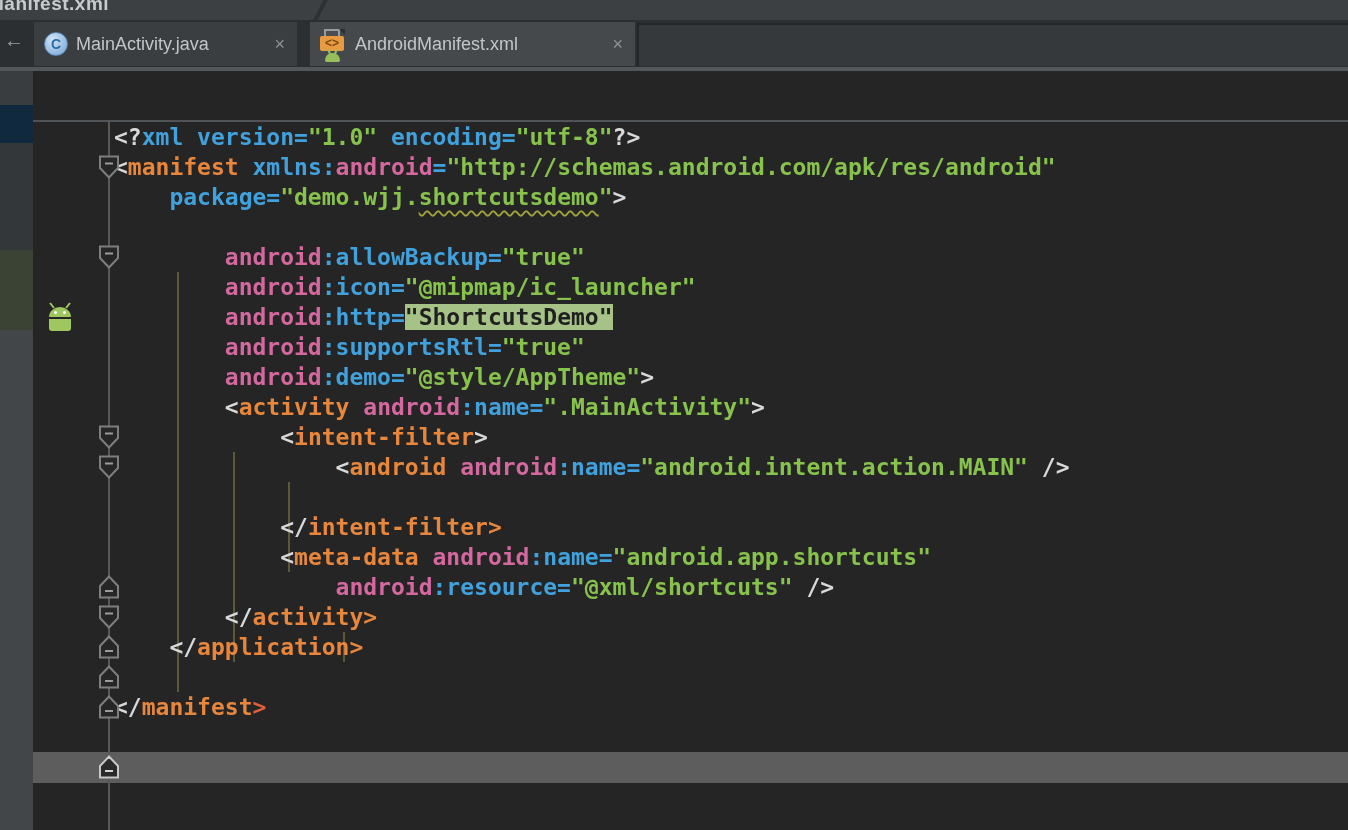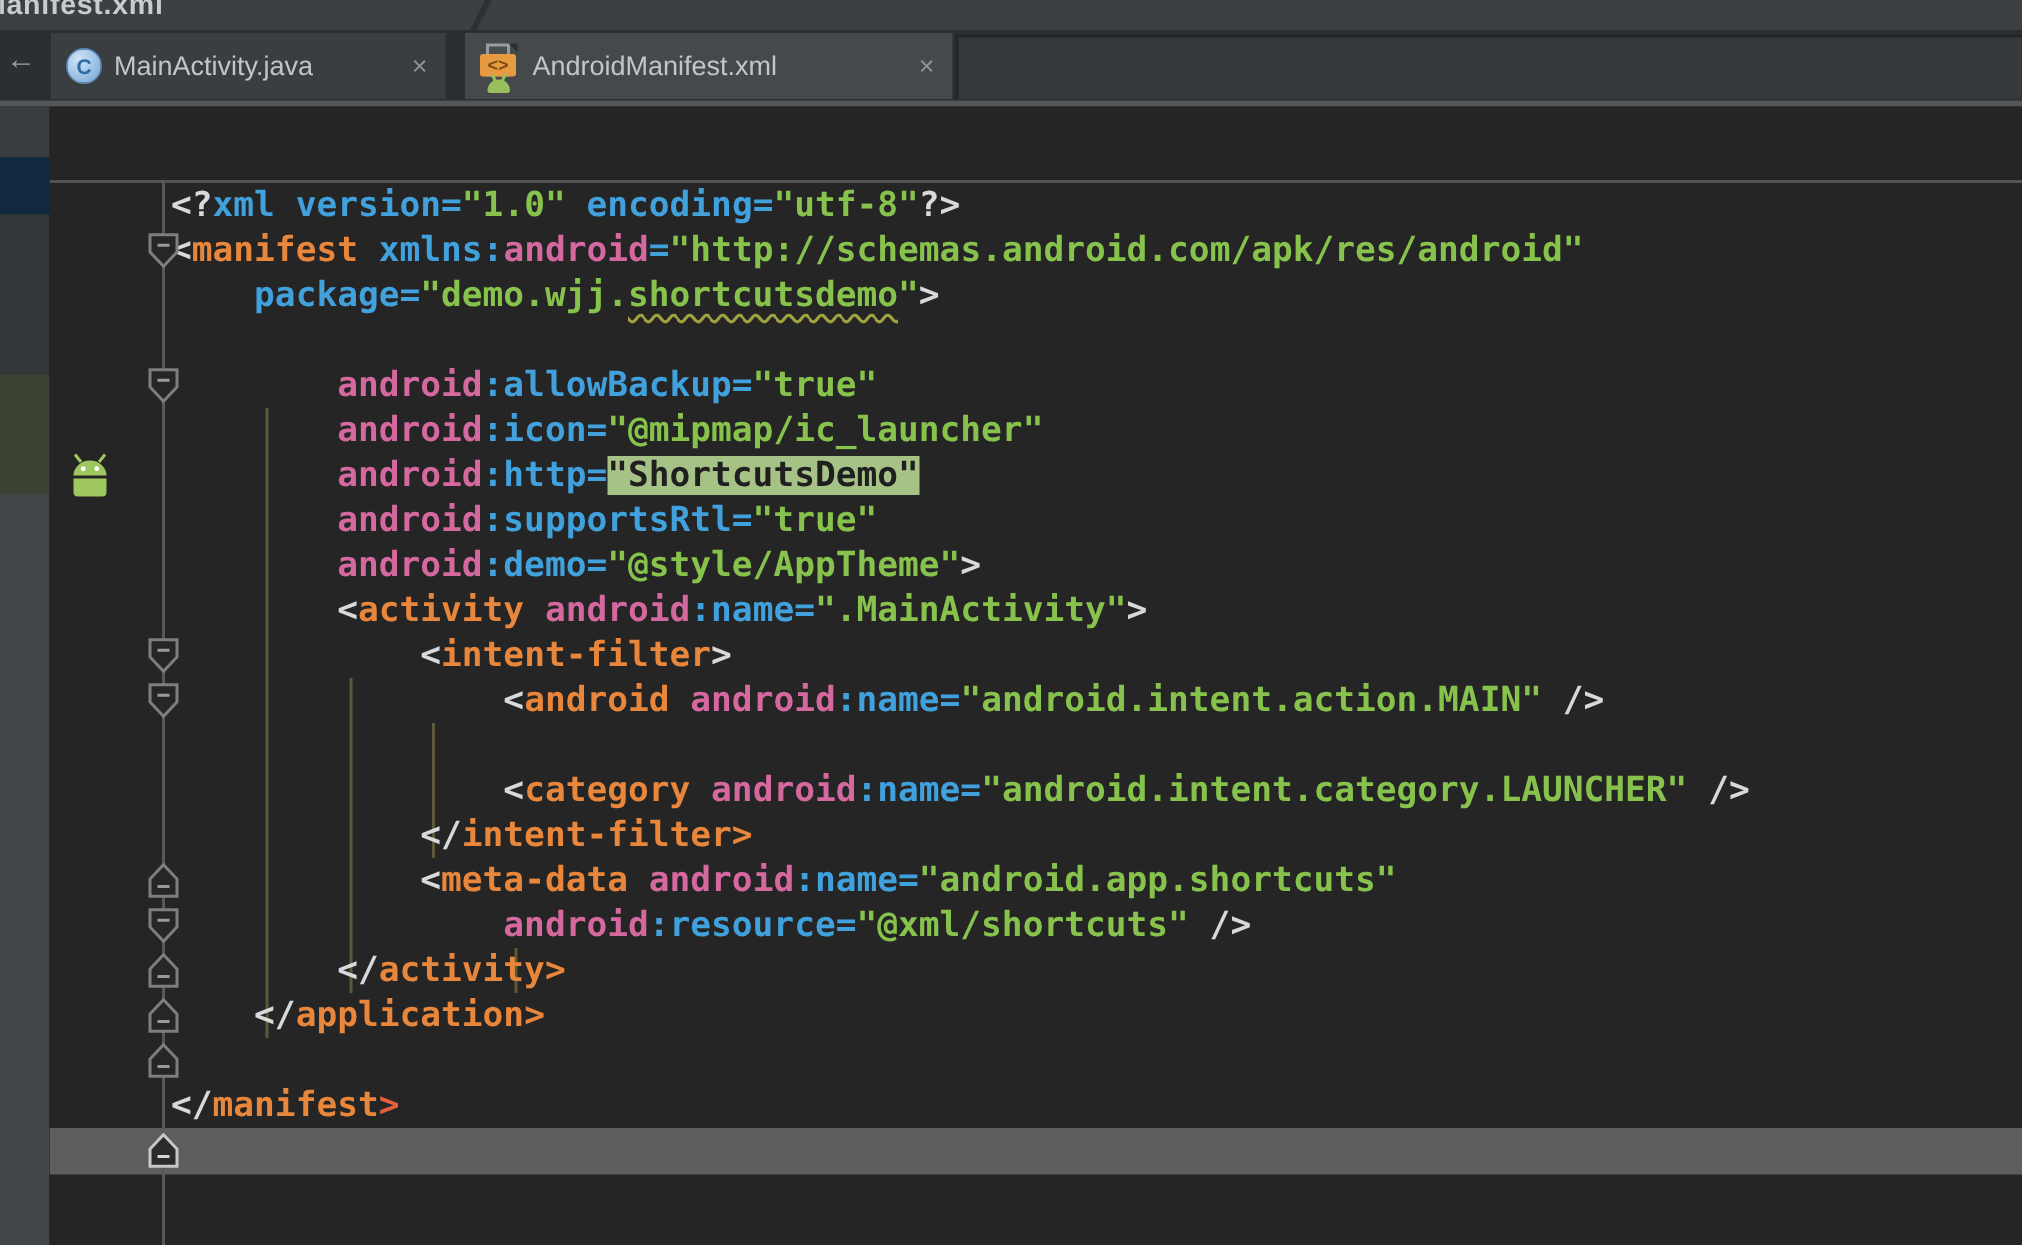--- a/index.html
+++ b/index.html
@@ -174,21 +174,20 @@
         <div class="code-line"></div>
         <div class="code-line"><span class="tk-ws">        </span><span class="tk-ns">android</span><span class="tk-attr">:allowBackup=</span><span class="tk-val">"true"</span></div>
         <div class="code-line"><span class="tk-ws">        </span><span class="tk-ns">android</span><span class="tk-attr">:icon=</span><span class="tk-val">"@mipmap/ic_launcher"</span></div>
         <div class="code-line"><span class="tk-ws">        </span><span class="tk-ns">android</span><span class="tk-attr">:http=</span><span class="tk-sel">"ShortcutsDemo"</span></div>
         <div class="code-line"><span class="tk-ws">        </span><span class="tk-ns">android</span><span class="tk-attr">:supportsRtl=</span><span class="tk-val">"true"</span></div>
         <div class="code-line"><span class="tk-ws">        </span><span class="tk-ns">android</span><span class="tk-attr">:demo=</span><span class="tk-val">"@style/AppTheme"</span><span class="tk-br">&gt;</span></div>
         <div class="code-line"><span class="tk-ws">        </span><span class="tk-br">&lt;</span><span class="tk-tag">activity</span><span class="tk-ws"> </span><span class="tk-ns">android</span><span class="tk-attr">:name=</span><span class="tk-val">".MainActivity"</span><span class="tk-br">&gt;</span></div>
         <div class="code-line"><span class="tk-ws">            </span><span class="tk-br">&lt;</span><span class="tk-tag">intent-filter</span><span class="tk-br">&gt;</span></div>
         <div class="code-line"><span class="tk-ws">                </span><span class="tk-br">&lt;</span><span class="tk-tag">android</span><span class="tk-ws"> </span><span class="tk-ns">android</span><span class="tk-attr">:name=</span><span class="tk-val">"android.intent.action.MAIN"</span><span class="tk-ws"> </span><span class="tk-br">/&gt;</span></div>
         <div class="code-line"></div>
-        <div class="code-line"><span class="tk-ws">                </span><span class="tk-br">&lt;</span><span class="tk-tag">category</span><span class="tk-ws"> </span><span class="tk-ns">android</span><span class="tk-attr">:name=</span><span class="tk-val">"android.intent.category.LAUNCHER"</span><span class="tk-ws"> </span><span class="tk-br">/&gt;</span></div>
         <div class="code-line"><span class="tk-ws">            </span><span class="tk-br">&lt;/</span><span class="tk-tag">intent-filter</span><span class="tk-tagx">&gt;</span></div>
         <div class="code-line"><span class="tk-ws">            </span><span class="tk-br">&lt;</span><span class="tk-tag">meta-data</span><span class="tk-ws"> </span><span class="tk-ns">android</span><span class="tk-attr">:name=</span><span class="tk-val">"android.app.shortcuts"</span></div>
         <div class="code-line"><span class="tk-ws">                </span><span class="tk-ns">android</span><span class="tk-attr">:resource=</span><span class="tk-val">"@xml/shortcuts"</span><span class="tk-ws"> </span><span class="tk-br">/&gt;</span></div>
         <div class="code-line"><span class="tk-ws">        </span><span class="tk-br">&lt;/</span><span class="tk-tag">activity</span><span class="tk-tagx">&gt;</span></div>
         <div class="code-line"><span class="tk-ws">    </span><span class="tk-br">&lt;/</span><span class="tk-tag">application</span><span class="tk-tagx">&gt;</span></div>
         <div class="code-line"></div>
         <div class="code-line"><span class="tk-br">&lt;/</span><span class="tk-tag">manifest</span><span class="tk-tagr">&gt;</span></div>
         <div class="code-line"></div>
       </div>
   <div class="android-gutter-icon" style="top: 229px;"><svg width="30" height="34" viewBox="0 0 30 34">

